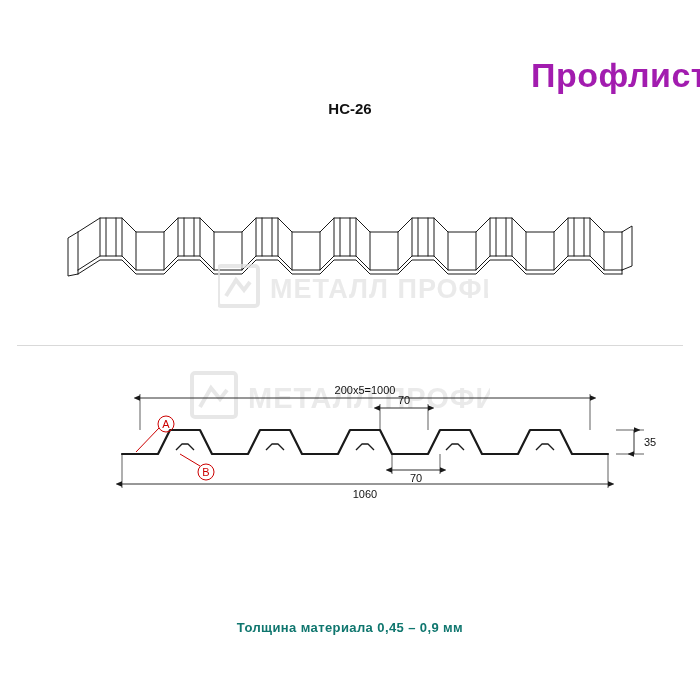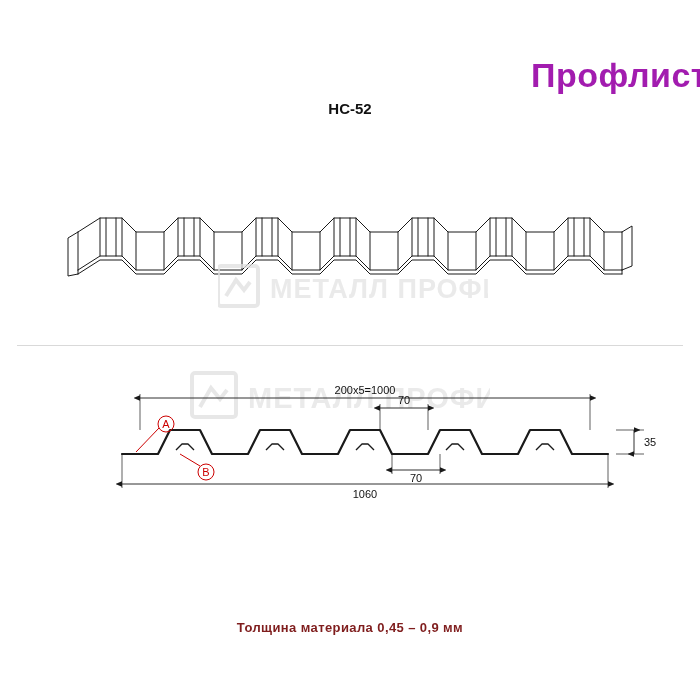--- a/index.html
+++ b/index.html
@@ -52,21 +52,21 @@
   }
   .footer-note {
     position: absolute;
     top: 620px;
     left: 0;
     width: 700px;
     text-align: center;
     font-size: 13px;
     font-weight: bold;
     letter-spacing: 0.4px;
-    color: #7f1d1d;
+    color: #0f766e;
   }
   .iso-wrap {
     position: absolute;
     left: 60px;
     top: 170px;
     width: 580px;
     height: 150px;
   }
   .tech-wrap {
     position: absolute;
@@ -92,21 +92,21 @@
     font-size: 11px;
     fill: #cc0000;
   }
 </style>
 </head>
 <body>
 
 <div class="page">
 
   <div class="title">Профлист</div>
-  <div class="subtitle">НС-52</div>
+  <div class="subtitle">НС-26</div>
 
   <div class="iso-wrap">
     <svg width="580" height="150" viewBox="0 0 580 150">
       <g fill="none" stroke="#1a1a1a" stroke-width="1" stroke-linejoin="round" stroke-linecap="round">
 
         <path d="M18 62 L40 48 L62 48 L76 62 L104 62 L118 48 L140 48 L154 62 L182 62 L196 48 L218 48 L232 62 L260 62 L274 48 L296 48 L310 62 L338 62 L352 48 L374 48 L388 62 L416 62 L430 48 L452 48 L466 62 L494 62 L508 48 L530 48 L544 62 L562 62"></path>
 
         <path d="M18 62 L18 100"></path>
         <path d="M562 62 L562 100"></path>
 

